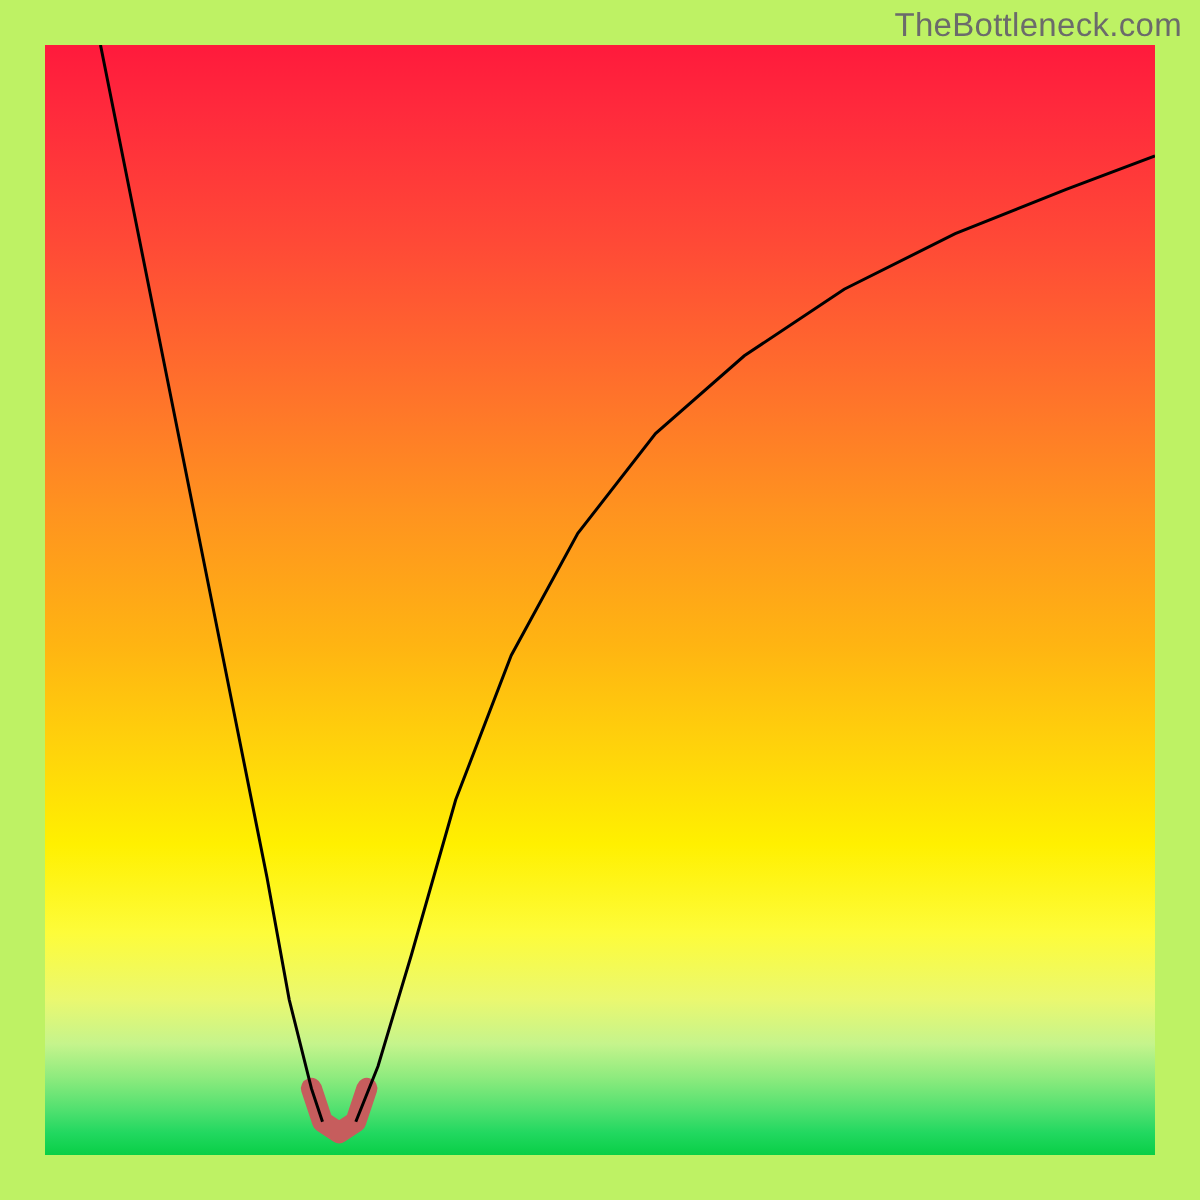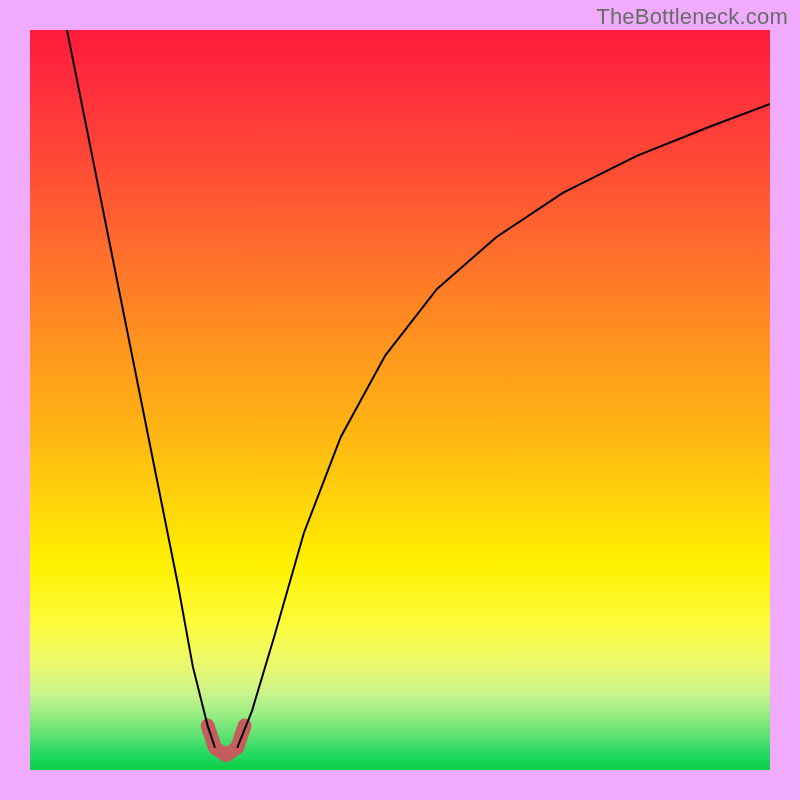--- a/index.html
+++ b/index.html
@@ -8,21 +8,21 @@
     width: 800px;
     height: 800px;
     background: #000;
     overflow: hidden;
     font-family: Arial, Helvetica, sans-serif;
   }
   .frame {
     position: absolute;
     left: 0; top: 0;
     width: 800px; height: 800px;
-    background: #f0abfc;
+    background: #bef264;
   }
   .plot-area {
     position: absolute;
     left: 30px;
     top: 30px;
     width: 740px;
     height: 740px;
     overflow: hidden;
   }
   .gradient-bg {

